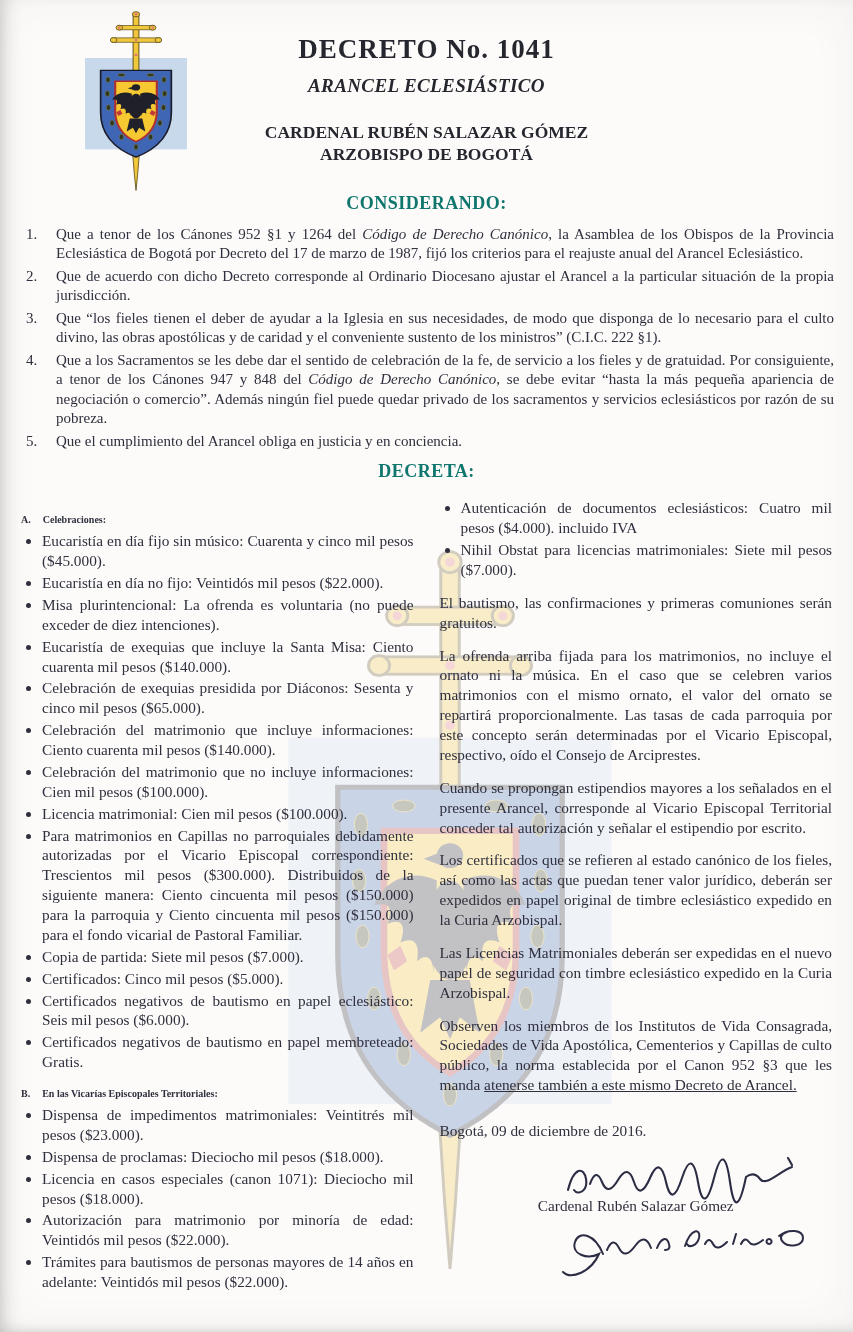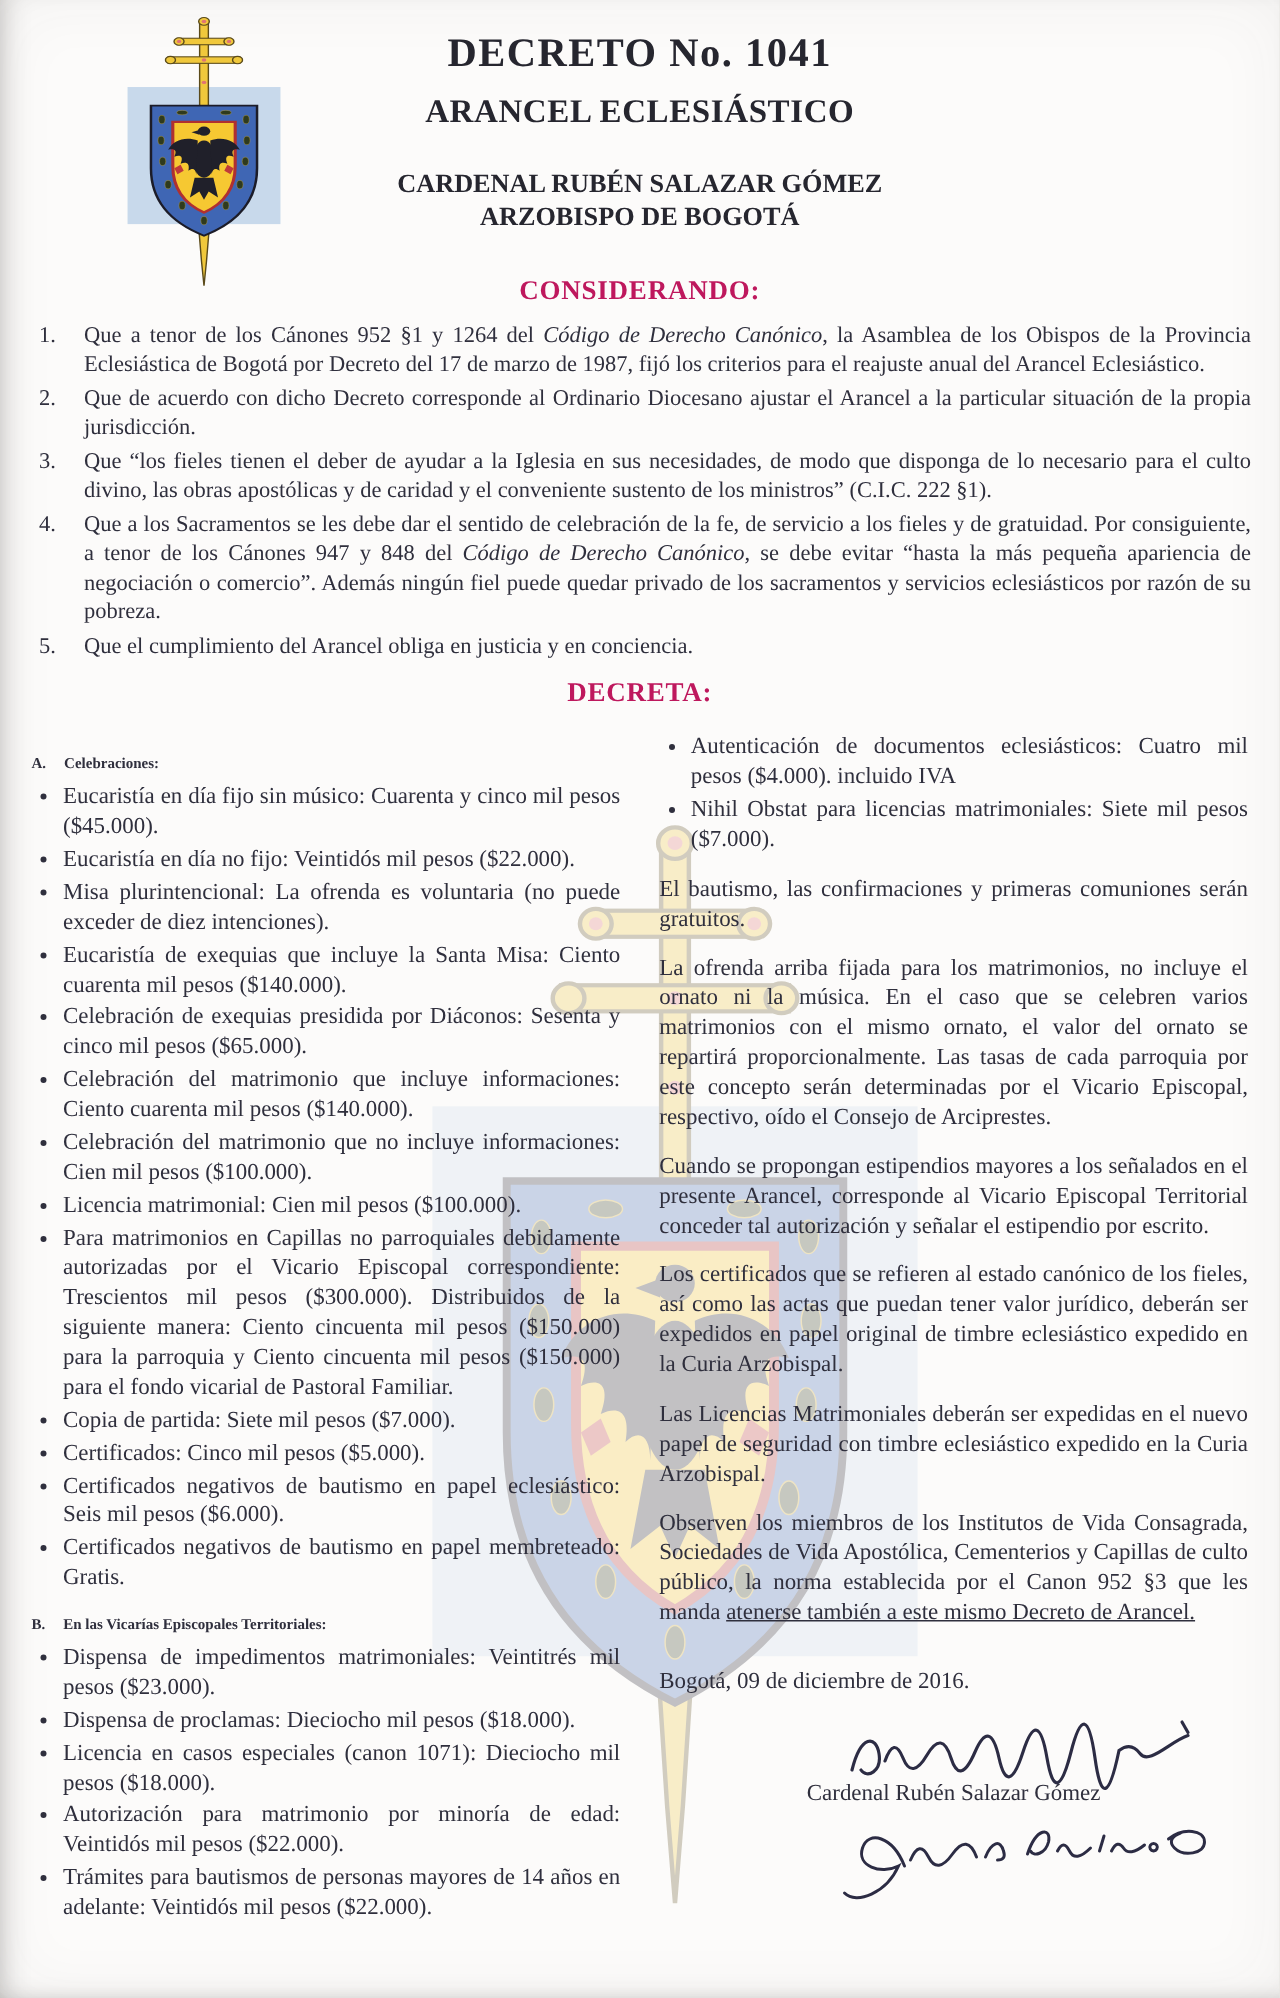--- a/index.html
+++ b/index.html
@@ -11,25 +11,25 @@
     box-shadow:inset 0 0 45px rgba(60,55,50,.05), inset 14px 0 18px -12px rgba(60,55,50,.25), inset 0 -10px 14px -10px rgba(60,55,50,.18);
     font-family:"Liberation Serif", serif;
     color:#2f2f3d;
     overflow:hidden;
   }
   .it{font-style:italic;}
   .ul{text-decoration:underline;}
   
   .crest-logo{position:absolute;left:84px;top:10px;width:104px;height:182px;}
   .watermark{position:absolute;left:285px;top:545px;width:330px;height:730px;opacity:.26;z-index:0;}
-  header{position:relative;z-index:1;text-align:center;padding-top:20px;}
+  header{position:relative;z-index:1;text-align:center;padding-top:34px;}
   .doc-title{font-size:27px;font-weight:bold;letter-spacing:1px;margin:0;color:#26262f;}
-  .doc-subtitle{font-size:22px;font-weight:bold;margin:10px 0 0 0;color:#26262f;letter-spacing:.4px;}
+  .doc-subtitle{font-size:19px;font-weight:bold;margin:10px 0 0 0;color:#26262f;letter-spacing:.4px;font-style:italic;}
   .author{margin-top:24px;font-weight:bold;font-size:17.5px;line-height:1.28;color:#26262f;}
-  .h-center{position:relative;z-index:1;text-align:center;font-weight:bold;font-size:18px;color:#be185d;letter-spacing:.5px;}
+  .h-center{position:relative;z-index:1;text-align:center;font-weight:bold;font-size:18px;color:#0f766e;letter-spacing:.5px;}
   .considerando-h{margin:27px 0 11px 0;}
   .decreta-h{margin:10px 0 12px 0;}
   
   .clist{position:relative;z-index:1;padding:0 19px 0 26px;font-size:15px;line-height:1.3;}
   .citem{display:flex;margin-bottom:3px;}
   .cnum{flex:0 0 30px;}
   .ctxt{flex:1;text-align:justify;}
   
   .cols{position:relative;z-index:1;display:flex;gap:26px;padding:4px 21px 0 21px;font-size:15.3px;line-height:1.3;}
   .col{flex:1;min-width:0;}

